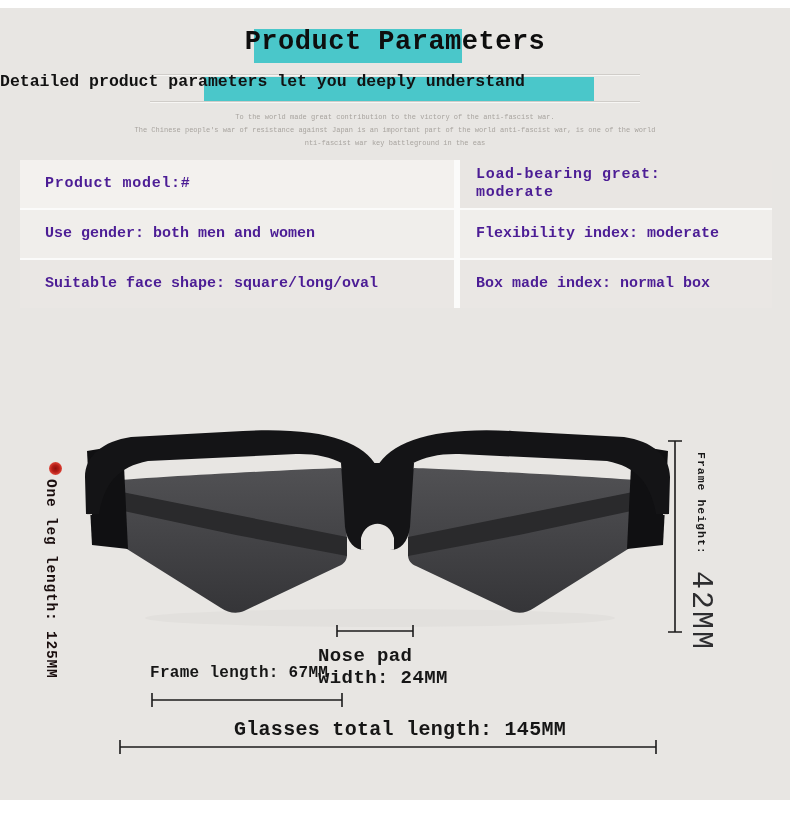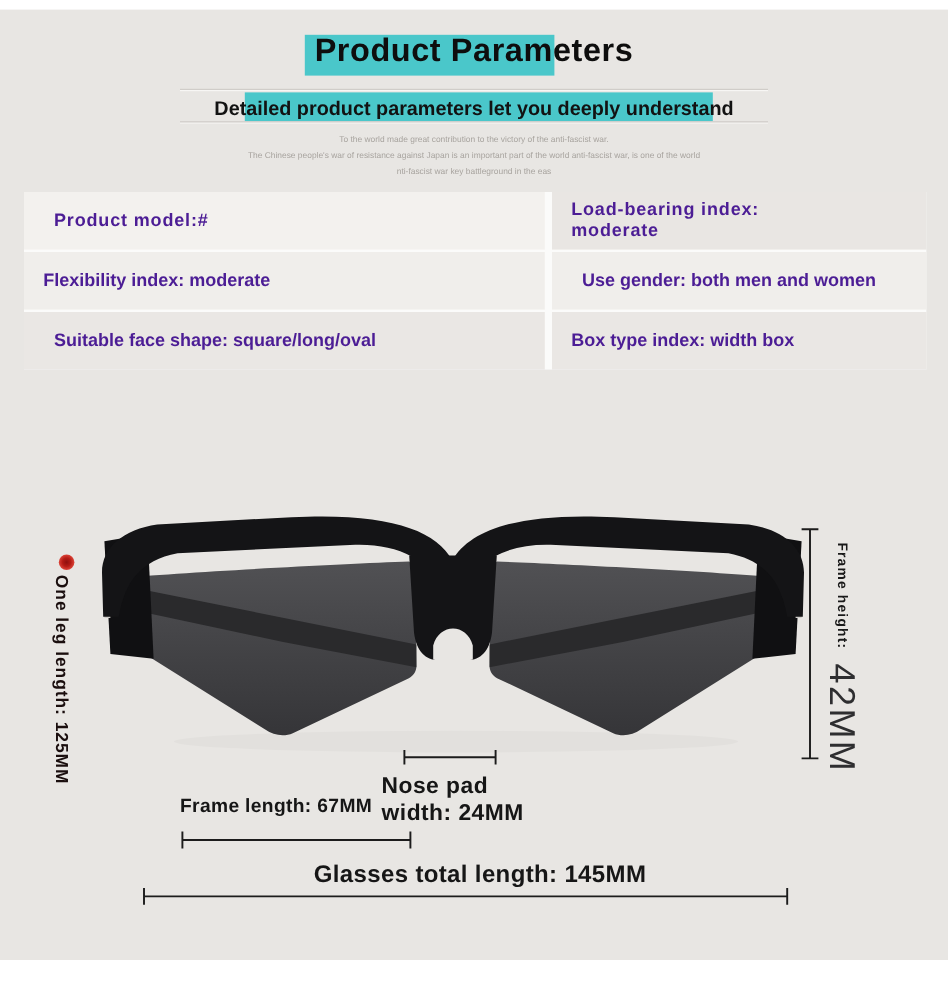--- a/index.html
+++ b/index.html
@@ -1,31 +1,31 @@
 <!DOCTYPE html>
 <html><head>
 <meta charset="utf-8">
 <style>
   html,body{margin:0;padding:0;background:#fff;}
   .page{position:relative;width:790px;height:830px;background:#e8e6e3;overflow:hidden;
-        font-family:Liberation Sans, sans-serif;color:#0d0d0d;}
+        font-family:Liberation Mono, monospace;color:#0d0d0d;}
   .strip{position:absolute;left:0;width:790px;background:#fff;}
   .strip.top{top:0;height:8px;}
   .strip.bottom{top:800px;height:30px;}
 
   
   .patch{position:absolute;background:#4ac7ca;}
   .patch.title-patch{left:254px;top:29px;width:208px;height:34px;}
   .patch.subtitle-patch{left:204px;top:77px;width:390px;height:24px;}
   .page-title{position:absolute;left:0;top:27px;width:790px;margin:0;text-align:center;
               font-size:27px;font-weight:bold;letter-spacing:.5px;color:#0e0e0e;z-index:2;}
   .divider{position:absolute;left:150px;width:490px;height:1px;background:#d0cdc9;box-shadow:0 1px 0 #f7f6f4;}
   .divider.d1{top:74px;}
   .divider.d2{top:101px;}
-  .subtitle{position:absolute;left:0;top:82px;width:790px;margin:0;text-align:center;
+  .subtitle{position:absolute;left:0;top:72px;width:790px;margin:0;text-align:left;
             font-size:16.5px;font-weight:bold;color:#121212;z-index:2;}
   .notes{position:absolute;left:0;top:111px;width:790px;text-align:center;
          font-size:10px;line-height:18.5px;color:#a8a49f;
          transform:scale(.7);transform-origin:395px 0;}
 
   
   .spec-table{position:absolute;left:20px;top:160px;width:752px;display:grid;
               grid-template-columns:434px 312px;gap:2px 6px;background:#fbfbfa;}
   .cell{height:48px;display:flex;align-items:center;font-size:15px;font-weight:bold;
         white-space:pre-line;line-height:18px;color:#4c1d95;}
@@ -67,26 +67,26 @@
   <h2 class="subtitle">Detailed product parameters let you deeply understand</h2>
   <div class="divider d2"></div>
   <div class="notes">
     <div>To the world made great contribution to the victory of the anti-fascist war.</div>
     <div>The Chinese people's war of resistance against Japan is an important part of the world anti-fascist war, is one of the world</div>
     <div>nti-fascist war key battleground in the eas</div>
   </div>
 
   <div class="spec-table">
     <div class="cell left sp r0">Product model:#</div>
-    <div class="cell right sp r1">Load-bearing index:
+    <div class="cell right sp r1">Load-bearing great:
 moderate</div>
+    <div class="cell left r2">Use gender: both men and women</div>
     <div class="cell right r2">Flexibility index: moderate</div>
-    <div class="cell left r2">Use gender: both men and women</div>
     <div class="cell left r3">Suitable face shape: square/long/oval</div>
-    <div class="cell right r3">Box type index: width box</div>
+    <div class="cell right r3">Box made index: normal box</div>
   </div>
 
   <svg class="art" viewBox="0 0 790 830">
     <defs>
       <linearGradient id="lg" x1="0" y1="0" x2="0" y2="1">
         <stop offset="0" stop-color="#515154"></stop>
         <stop offset="1" stop-color="#353538"></stop>
       </linearGradient>
     </defs>
 

